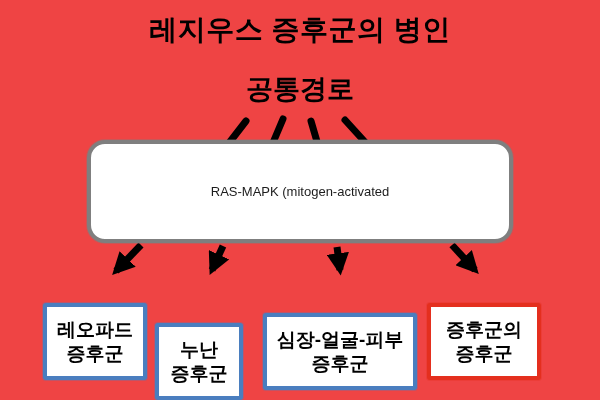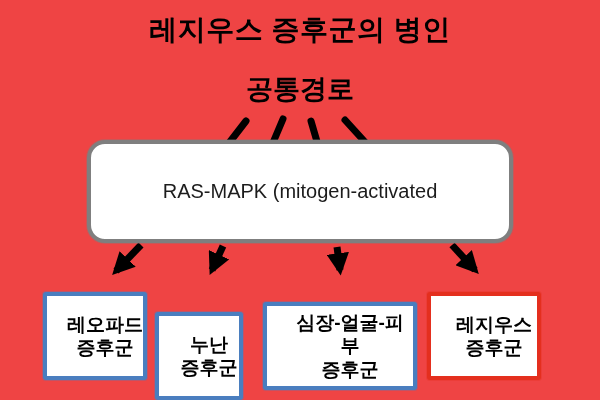--- a/index.html
+++ b/index.html
@@ -50,44 +50,43 @@
     height: 103px;
     box-sizing: border-box;
     border: 4px solid #7f7f7f;
     border-radius: 18px;
     background: #ffffff;
     display: flex;
     flex-direction: column;
     justify-content: center;
     align-items: center;
     text-align: center;
-    font-size: 20px;
+    font-size: 13px;
     line-height: 1.38;
     color: #1c1c1c;
     
     box-shadow: 0 0 0 1px rgba(127,127,127,0.35);
   }
   .syndrome-box {
     position: absolute;
-    top: 292px;
-    height: 88px;
+    top: 303px;
+    height: 77px;
     box-sizing: border-box;
     border: 4px solid #4a7ebf;
     border-radius: 3px;
     background: #ffffff;
     display: flex;
     flex-direction: column;
     justify-content: center;
     align-items: center;
     text-align: center;
     font-size: 19px;
     font-weight: bold;
     line-height: 1.22;
     color: #000000;
-    padding-left: 20px;
   }
   .syndrome-box.b0 { left: 43px;  width: 104px; box-shadow: 0 0 0 1px rgba(74,126,191,0.3); }
   .syndrome-box.b1 { left: 155px; width: 88px;  box-shadow: 0 0 0 1px rgba(74,126,191,0.3); margin-top: 20px; }
   .syndrome-box.b2 { left: 263px; width: 154px; box-shadow: 0 0 0 1px rgba(74,126,191,0.3); }
   .syndrome-box.b3 { left: 427px; width: 114px; box-shadow: 0 0 0 1px rgba(228,47,30,0.3); }
 </style>
 </head>
 <body>
 
 <div class="canvas">
@@ -131,17 +130,17 @@
     <div>누난</div>
     <div>증후군</div>
   </div>
 
   <div class="syndrome-box b2" style="border-color: rgb(74, 126, 191); margin-top: 10px;">
     <div>심장-얼굴-피부</div>
     <div>증후군</div>
   </div>
 
   <div class="syndrome-box b3" style="border-color: rgb(228, 47, 30);">
-    <div>레지우스</div>
+    <div>증후군의</div>
     <div>증후군</div>
   </div>
 
 </div>
 
 </body></html>

